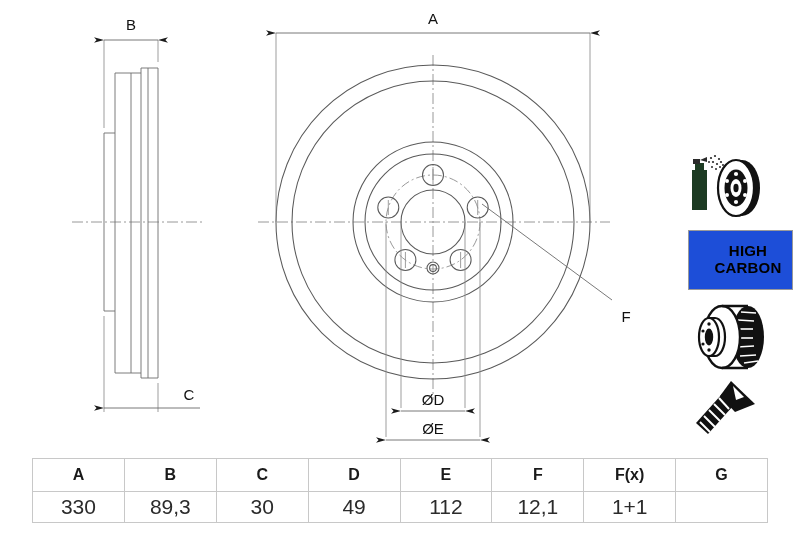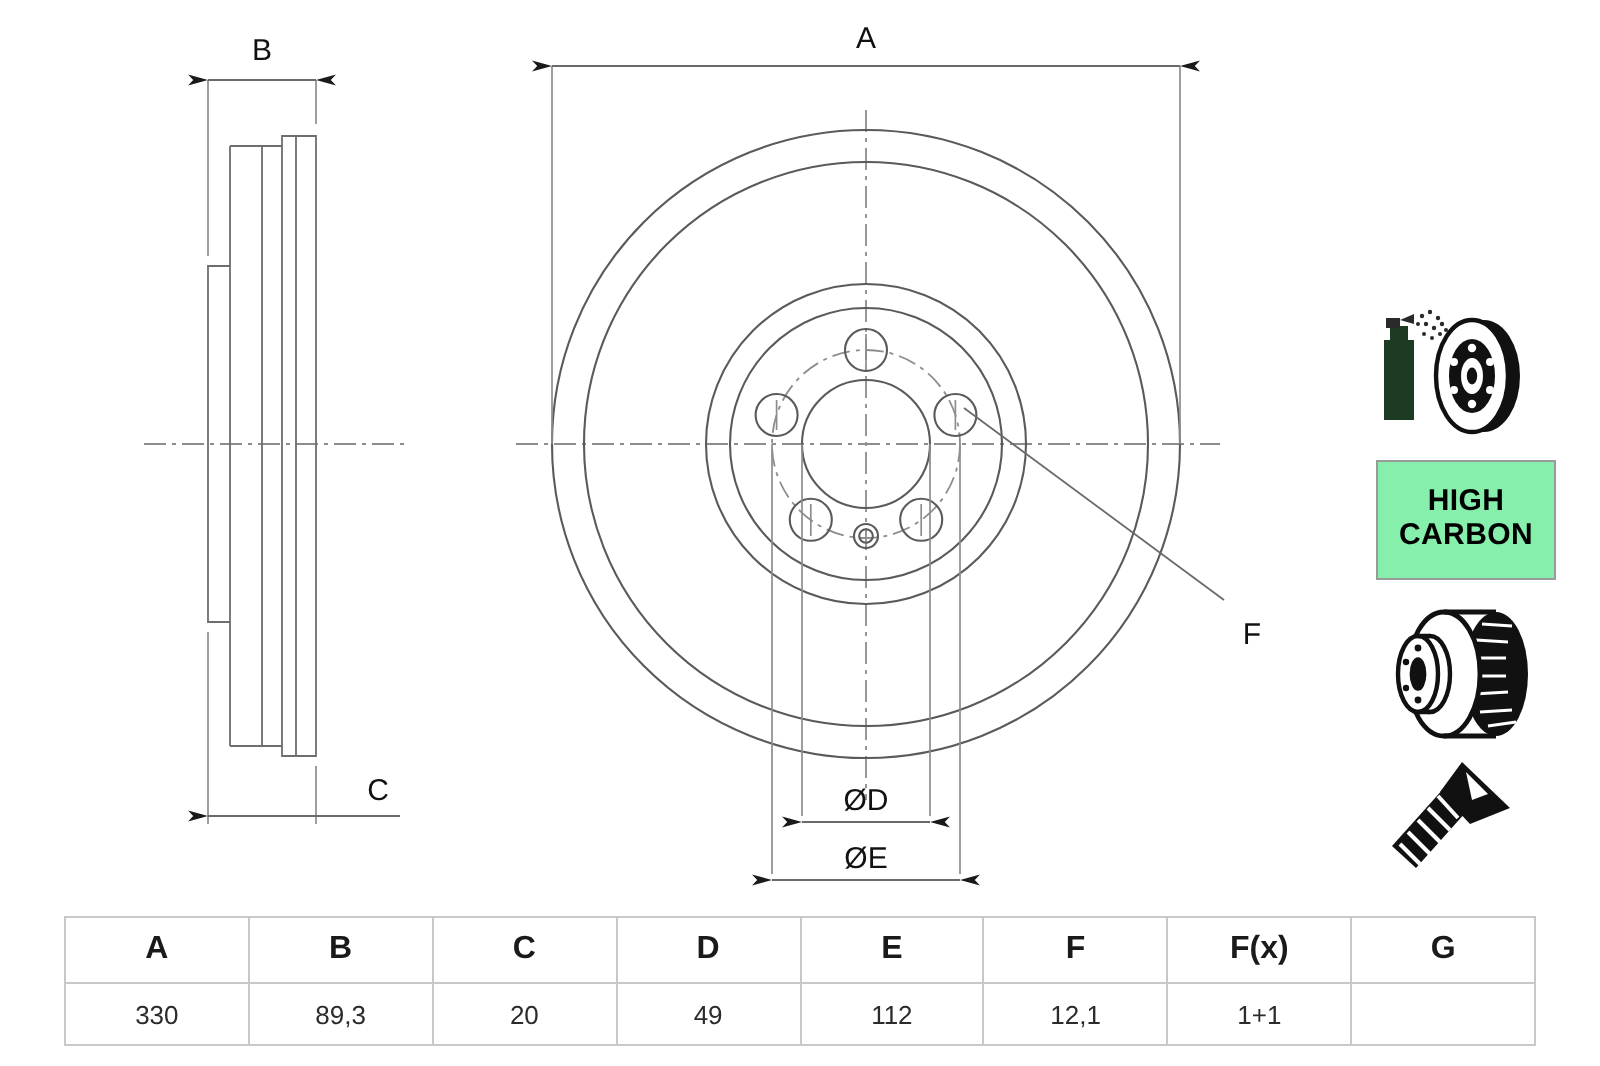--- a/index.html
+++ b/index.html
@@ -31,38 +31,39 @@
   
   #spec-table{
     position:absolute;left:32px;top:458px;width:736px;
     border-collapse:collapse;table-layout:fixed;
     background:#fff;
   }
   #spec-table td{
     border:1px solid #c8c8c8;
     text-align:center;
     height:30px;
-    font-size:13px;
+    font-size:21px;
     color:#1a1a1a;
     padding:0;
   }
   #spec-table tr.hdr td{
     font-weight:bold;
     font-size:16px;
     height:32px;
   }
   #spec-table tr.val td{
     font-weight:normal;
     color:#2b2b2b;
   }
   #hc-badge{
     position:absolute;left:688px;top:230px;width:88px;height:58px;
-    border:1px solid #9a9a9a;background:#86efac;
+    border:1px solid #9a9a9a;background:#1d4ed8;
     display:flex;flex-direction:column;align-items:center;justify-content:center;
     line-height:1.12;
+    padding-left:15px;
   }
   #hc-badge span{
     font-family:"Liberation Sans",sans-serif;
     font-weight:bold;font-size:15px;color:#000;letter-spacing:0.2px;
   }
 </style>
 </head>
 <body>
 
 <div id="stage">
@@ -250,21 +251,21 @@
       <td>C</td>
       <td>D</td>
       <td>E</td>
       <td>F</td>
       <td>F(x)</td>
       <td>G</td>
     </tr>
     <tr class="val">
       <td>330</td>
       <td>89,3</td>
-      <td>20</td>
+      <td>30</td>
       <td>49</td>
       <td>112</td>
       <td>12,1</td>
       <td>1+1</td>
       <td></td>
     </tr>
   </tbody>
     </table>
 
 </div>

